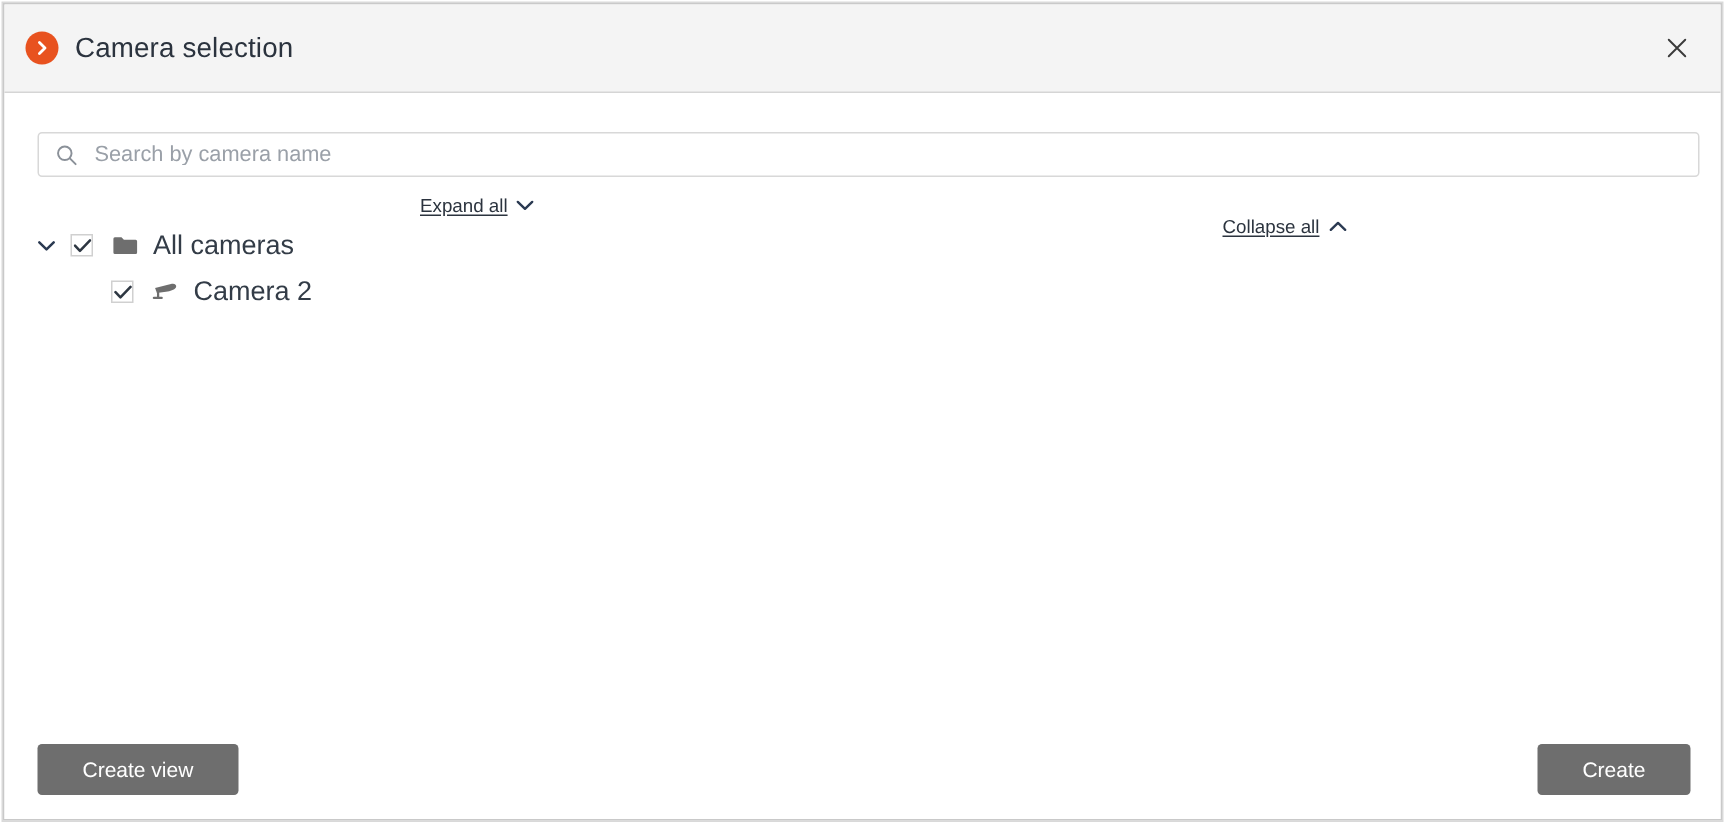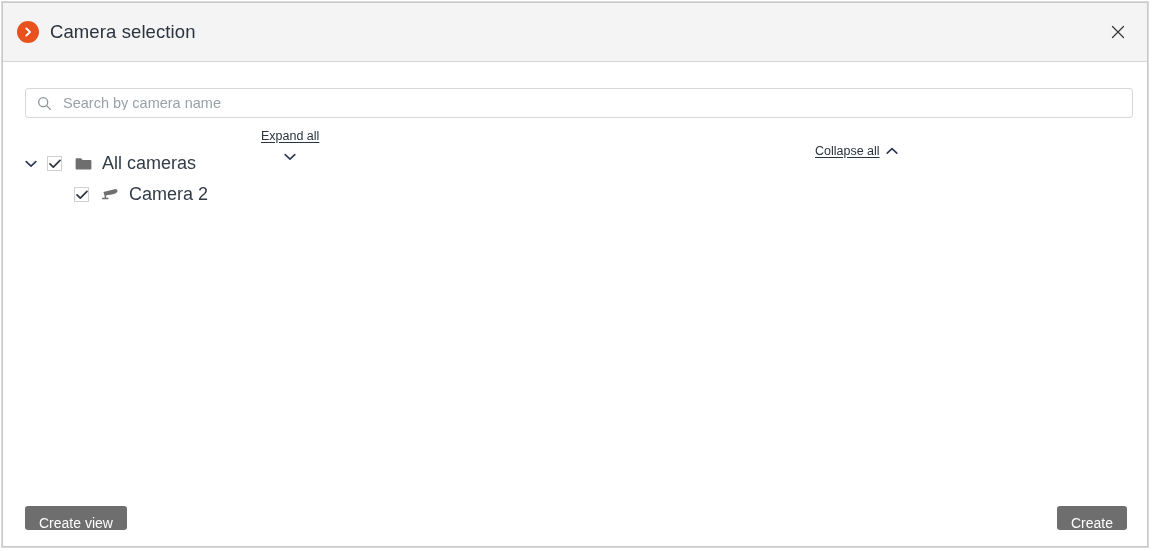--- a/index.html
+++ b/index.html
@@ -136,21 +136,21 @@
     border: none;
     padding: 0;
     font-family: "Liberation Sans", sans-serif;
   }
   .tree-link .lbl {
     font-size: 12.5px;
     color: #2b333e;
     text-decoration: underline;
     text-underline-offset: 2px;
   }
-  .link-expand { left: 236px; top: 0; flex-direction: column; }
+  .link-expand { left: 255px; top: 0; }
   .link-collapse { left: 790px; top: 14px; }
 
   
   .tree {
     position: absolute;
     left: 18px;
     top: 86px;
     width: 1100px;
   }
   .tree-row {
@@ -201,23 +201,23 @@
 
   
   .btn {
     position: absolute;
     background: #6e6e6e;
     color: #ffffff;
     border: none;
     border-radius: 3px;
     font-family: "Liberation Sans", sans-serif;
     font-size: 14px;
-    height: 24px;
-    cursor: pointer;
-    padding: 0 14px;
+    height: 34px;
+    cursor: pointer;
+    padding: 0 30px;
     line-height: 34px;
     white-space: nowrap;
   }
   .btn-create { left: 22px; bottom: 16px; }
   .btn-cancel { right: 20px; bottom: 16px; }
 </style>
 </head>
 <body>
 
 <div class="window">

